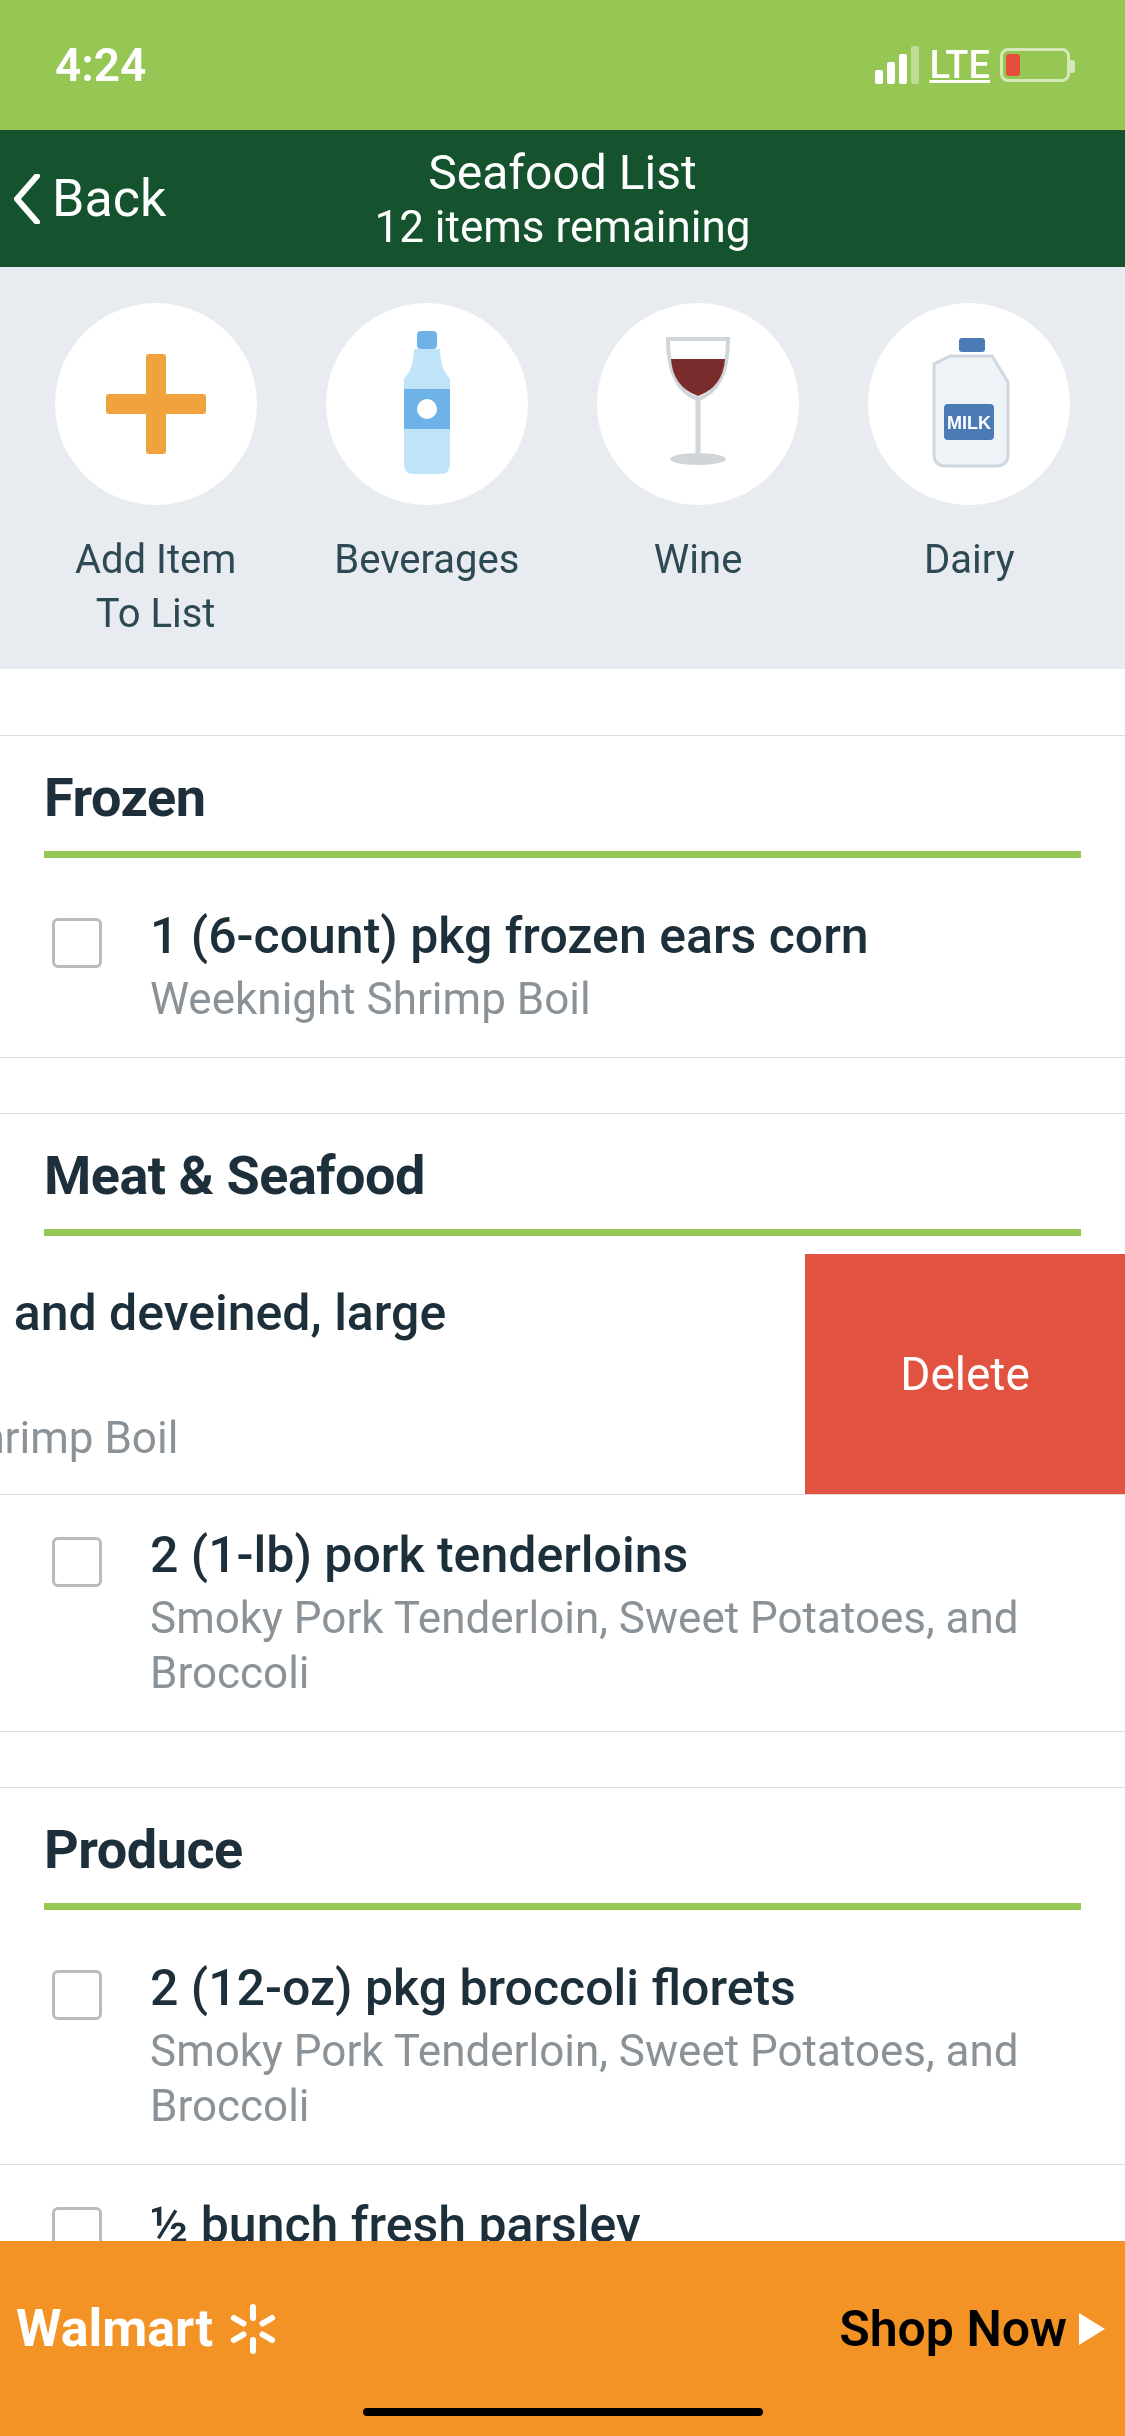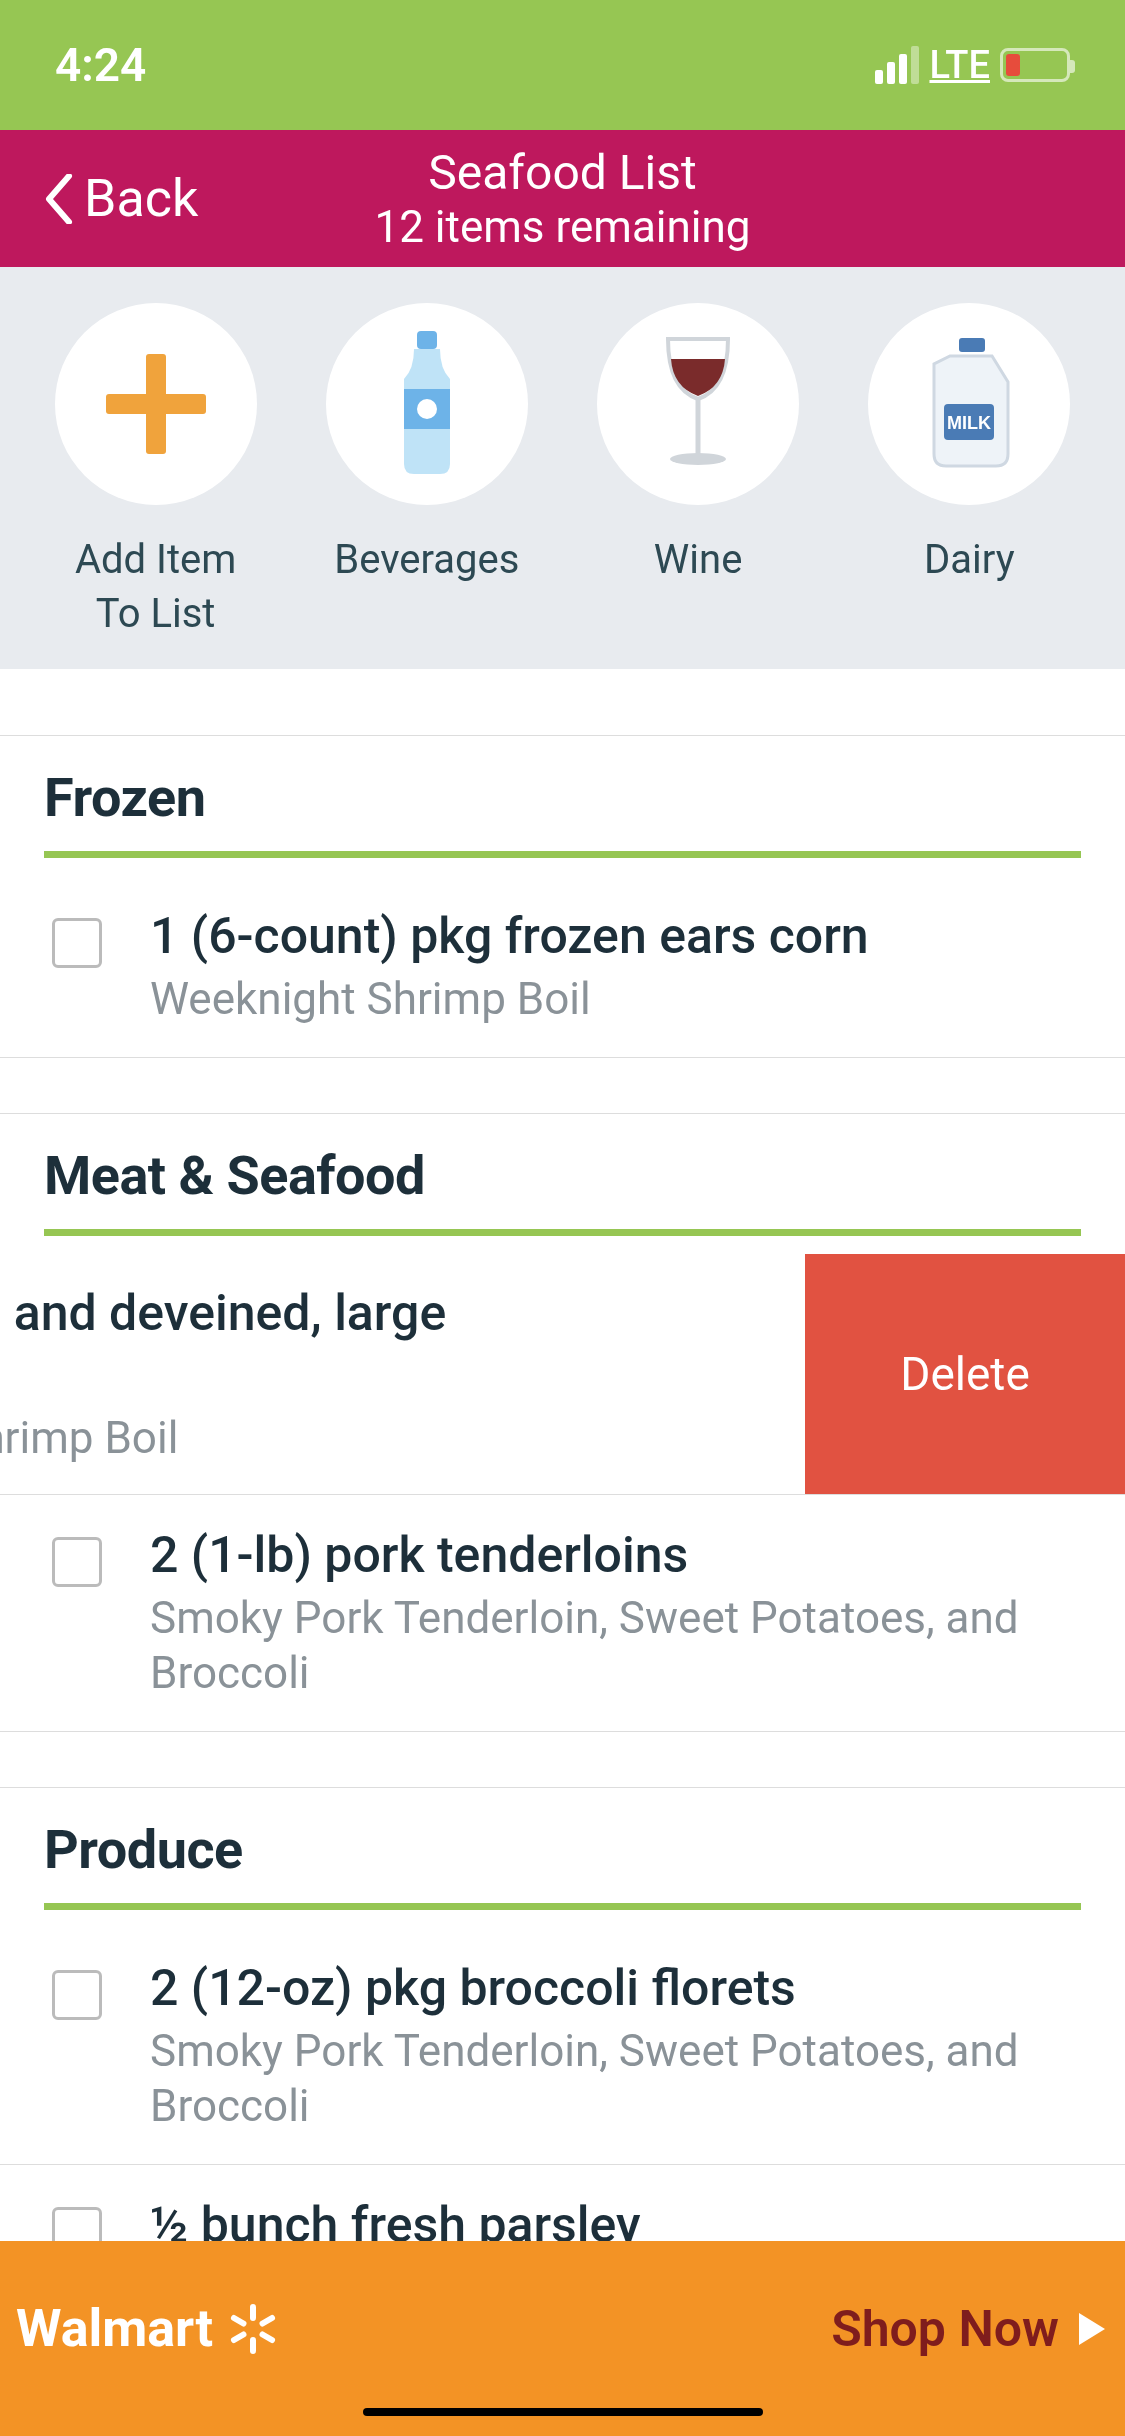--- a/index.html
+++ b/index.html
@@ -26,25 +26,25 @@
 .signal-bars { display: flex; align-items: flex-end; gap: 4px; }
 .signal-bars span { width: 8px; background: #fff; border-radius: 2px; }
 .signal-bars span:nth-child(1){height:14px}
 .signal-bars span:nth-child(2){height:22px}
 .signal-bars span:nth-child(3){height:30px}
 .signal-bars span:nth-child(4){height:38px;background:rgba(255,255,255,0.4)}
 .battery { width: 70px; height: 34px; border: 3px solid rgba(255,255,255,0.6); border-radius: 8px; position: relative; }
 .battery::after { content:''; position:absolute; right:-8px; top:9px; width:5px; height:13px; background:rgba(255,255,255,0.6); border-radius:0 3px 3px 0; }
 .battery-fill { width:14px; height:22px; margin:3px; background:#e74c3c; border-radius:3px; }
 .header {
-  background: #be185d;
+  background: #14532d;
   height: 137px;
   display: flex;
   align-items: center;
-  padding: 0 44px;
+  padding: 0 12px;
   position: relative;
 }
 .back-btn { display:flex; align-items:center; gap:10px; color:#fff; font-size:52px; font-weight:400; }
 .back-chevron { width:30px; height:50px; }
 .header-center { position:absolute; left:50%; transform:translateX(-50%); text-align:center; color:#fff; }
 .header-title { font-size:48px; font-weight:400; }
 .header-subtitle { font-size:44px; font-weight:400; }
 .categories {
   background: #e8ebef;
   height: 402px;
@@ -82,21 +82,21 @@
   width:320px; background:#e15241; color:#fff; display:flex;
   align-items:center; justify-content:center; font-size:46px; font-weight:400;
 }
 .section-gap-small { height:56px; background:#fff; border-bottom:1px solid #ddd; }
 .footer {
   position:absolute; bottom:0; left:0; right:0; height:195px;
   background:#f39325; display:flex; align-items:center; justify-content:space-between;
   padding:0 16px 20px;
 }
 .walmart-logo { display:flex; align-items:center; color:#fff; font-size:52px; font-weight:700; gap:12px; }
-.shop-now { display:flex; align-items:center; color:#7f1d1d; font-size:50px; font-weight:600; gap:16px; }
+.shop-now { display:flex; align-items:center; color:#000000; font-size:50px; font-weight:600; gap:8px; }
 .home-indicator { position:absolute; bottom:20px; left:50%; transform:translateX(-50%); width:400px; height:8px; background:#000; border-radius:4px; }
 </style>
 </head>
 <body>
 
 <div class="status-bar">
   <span>4:24</span>
   <div class="status-right">
     <div class="signal-bars">
         <span></span>

